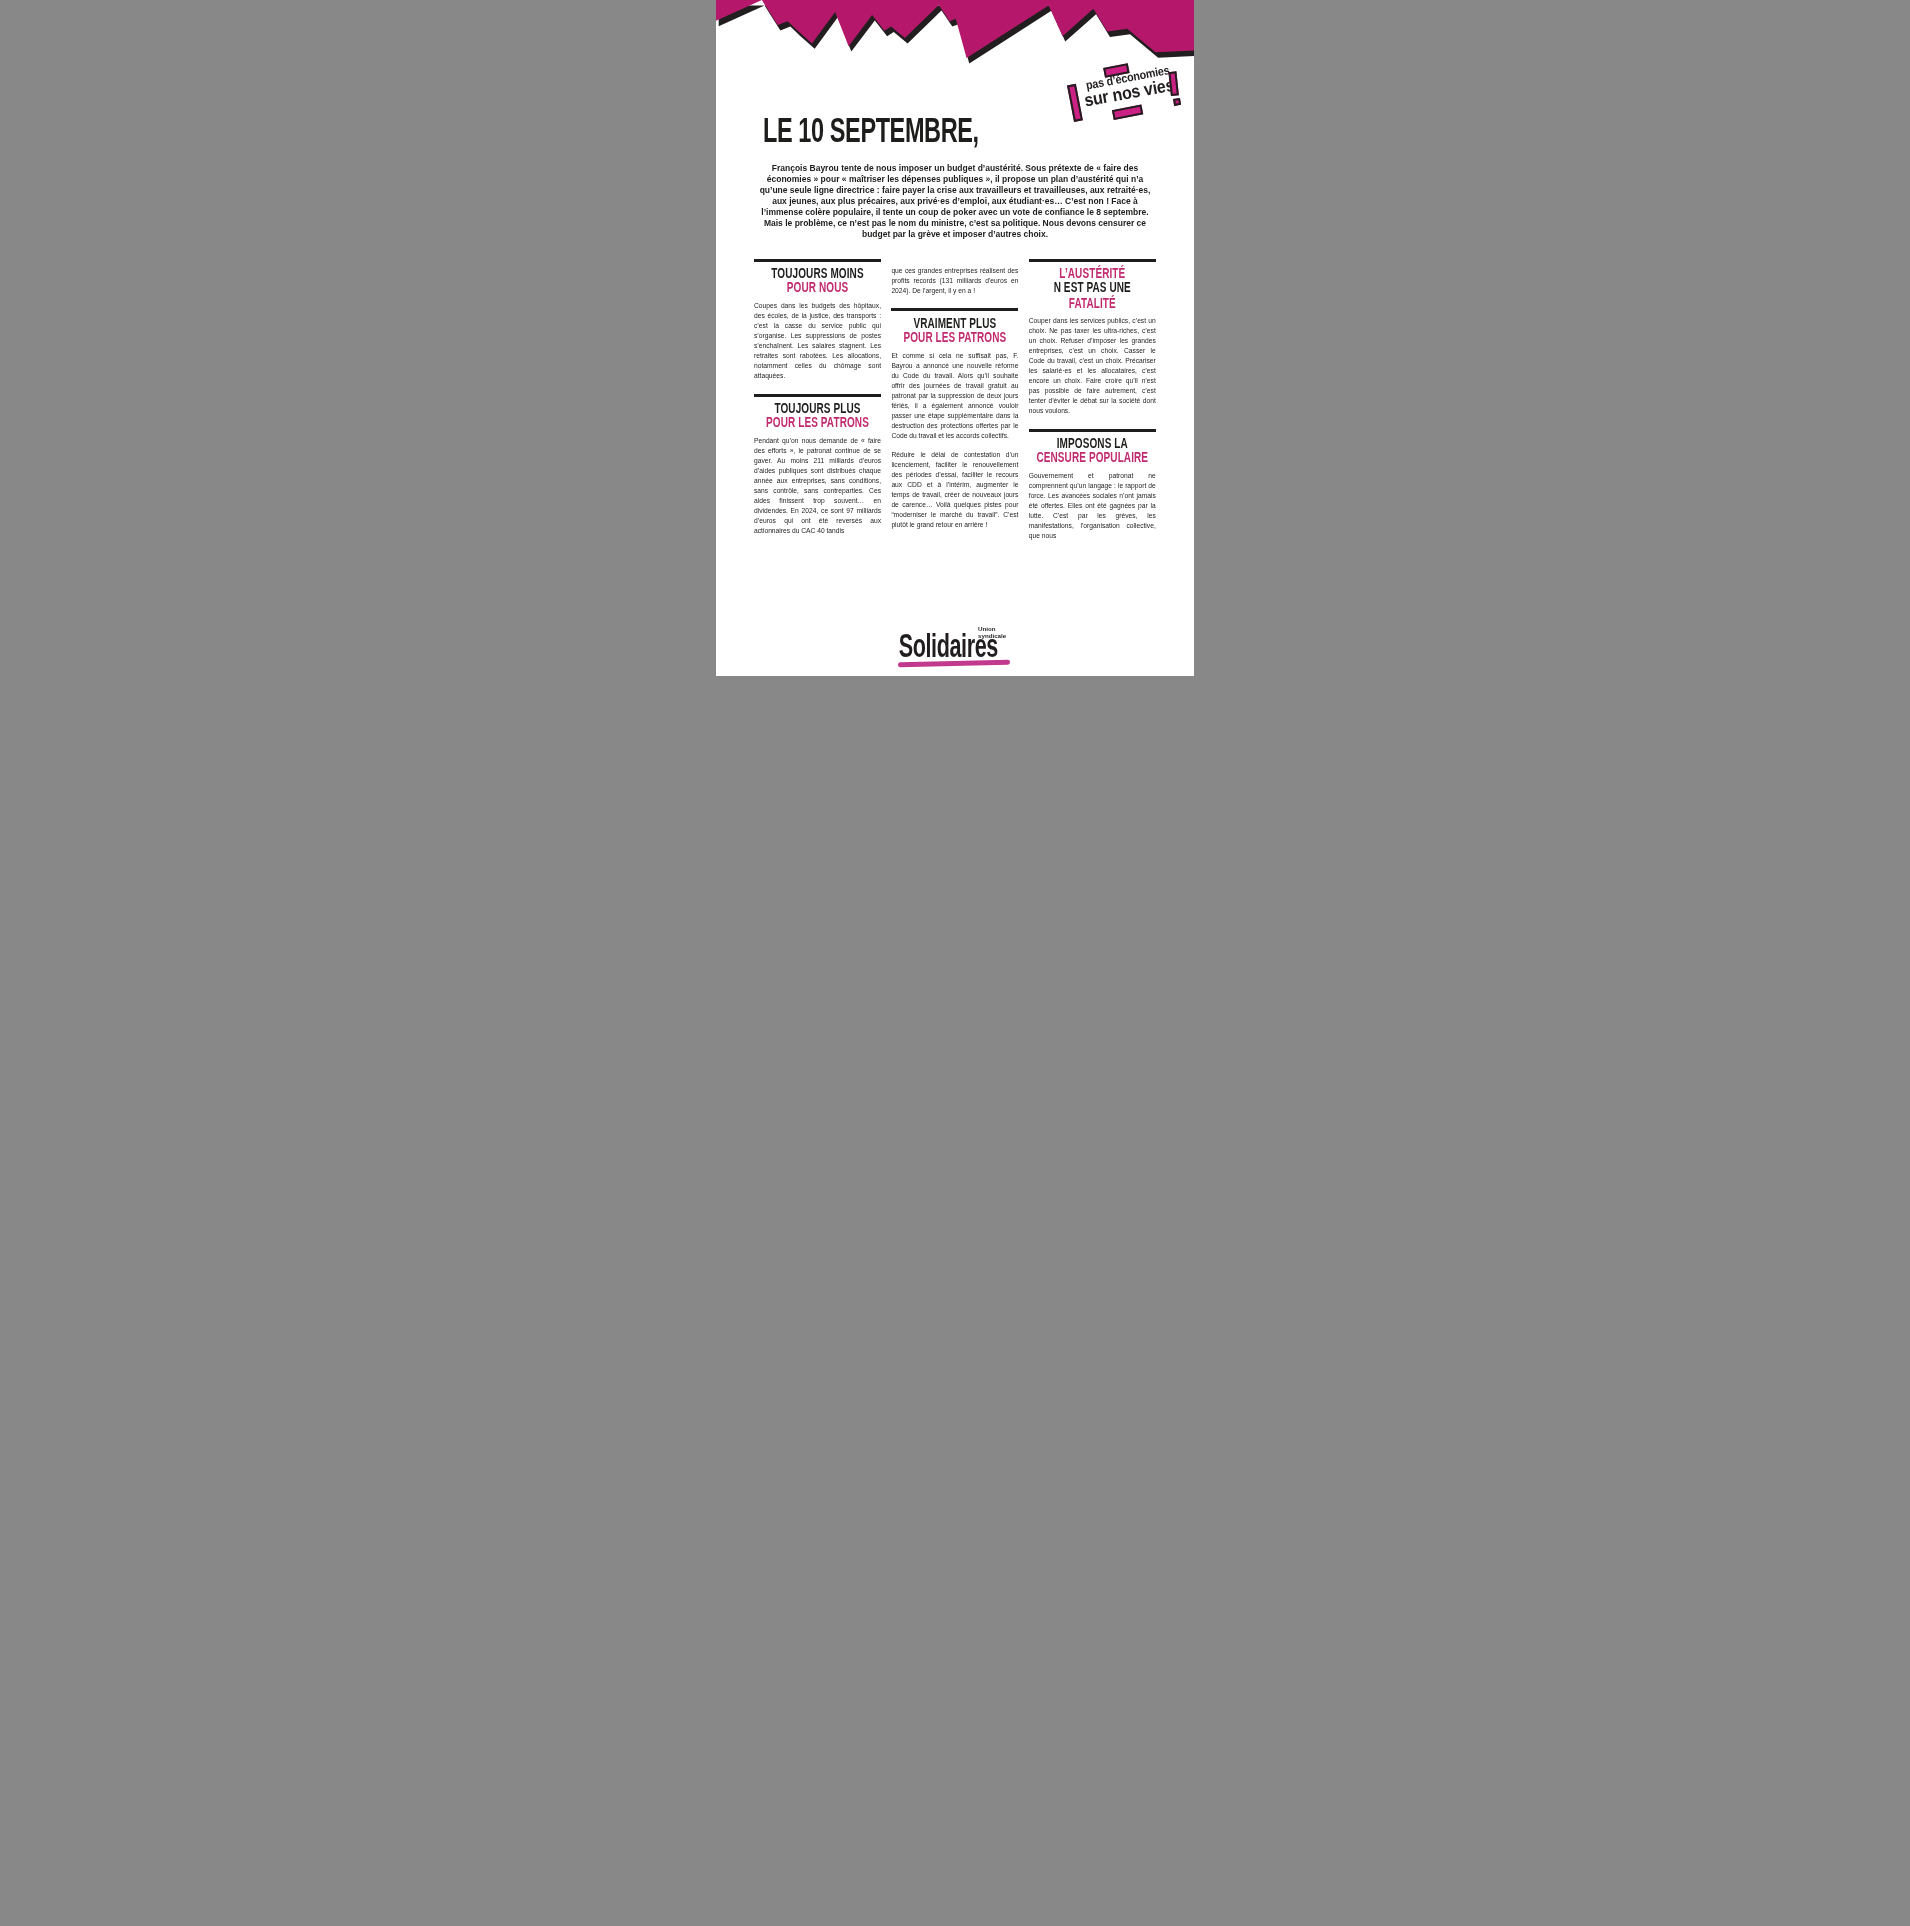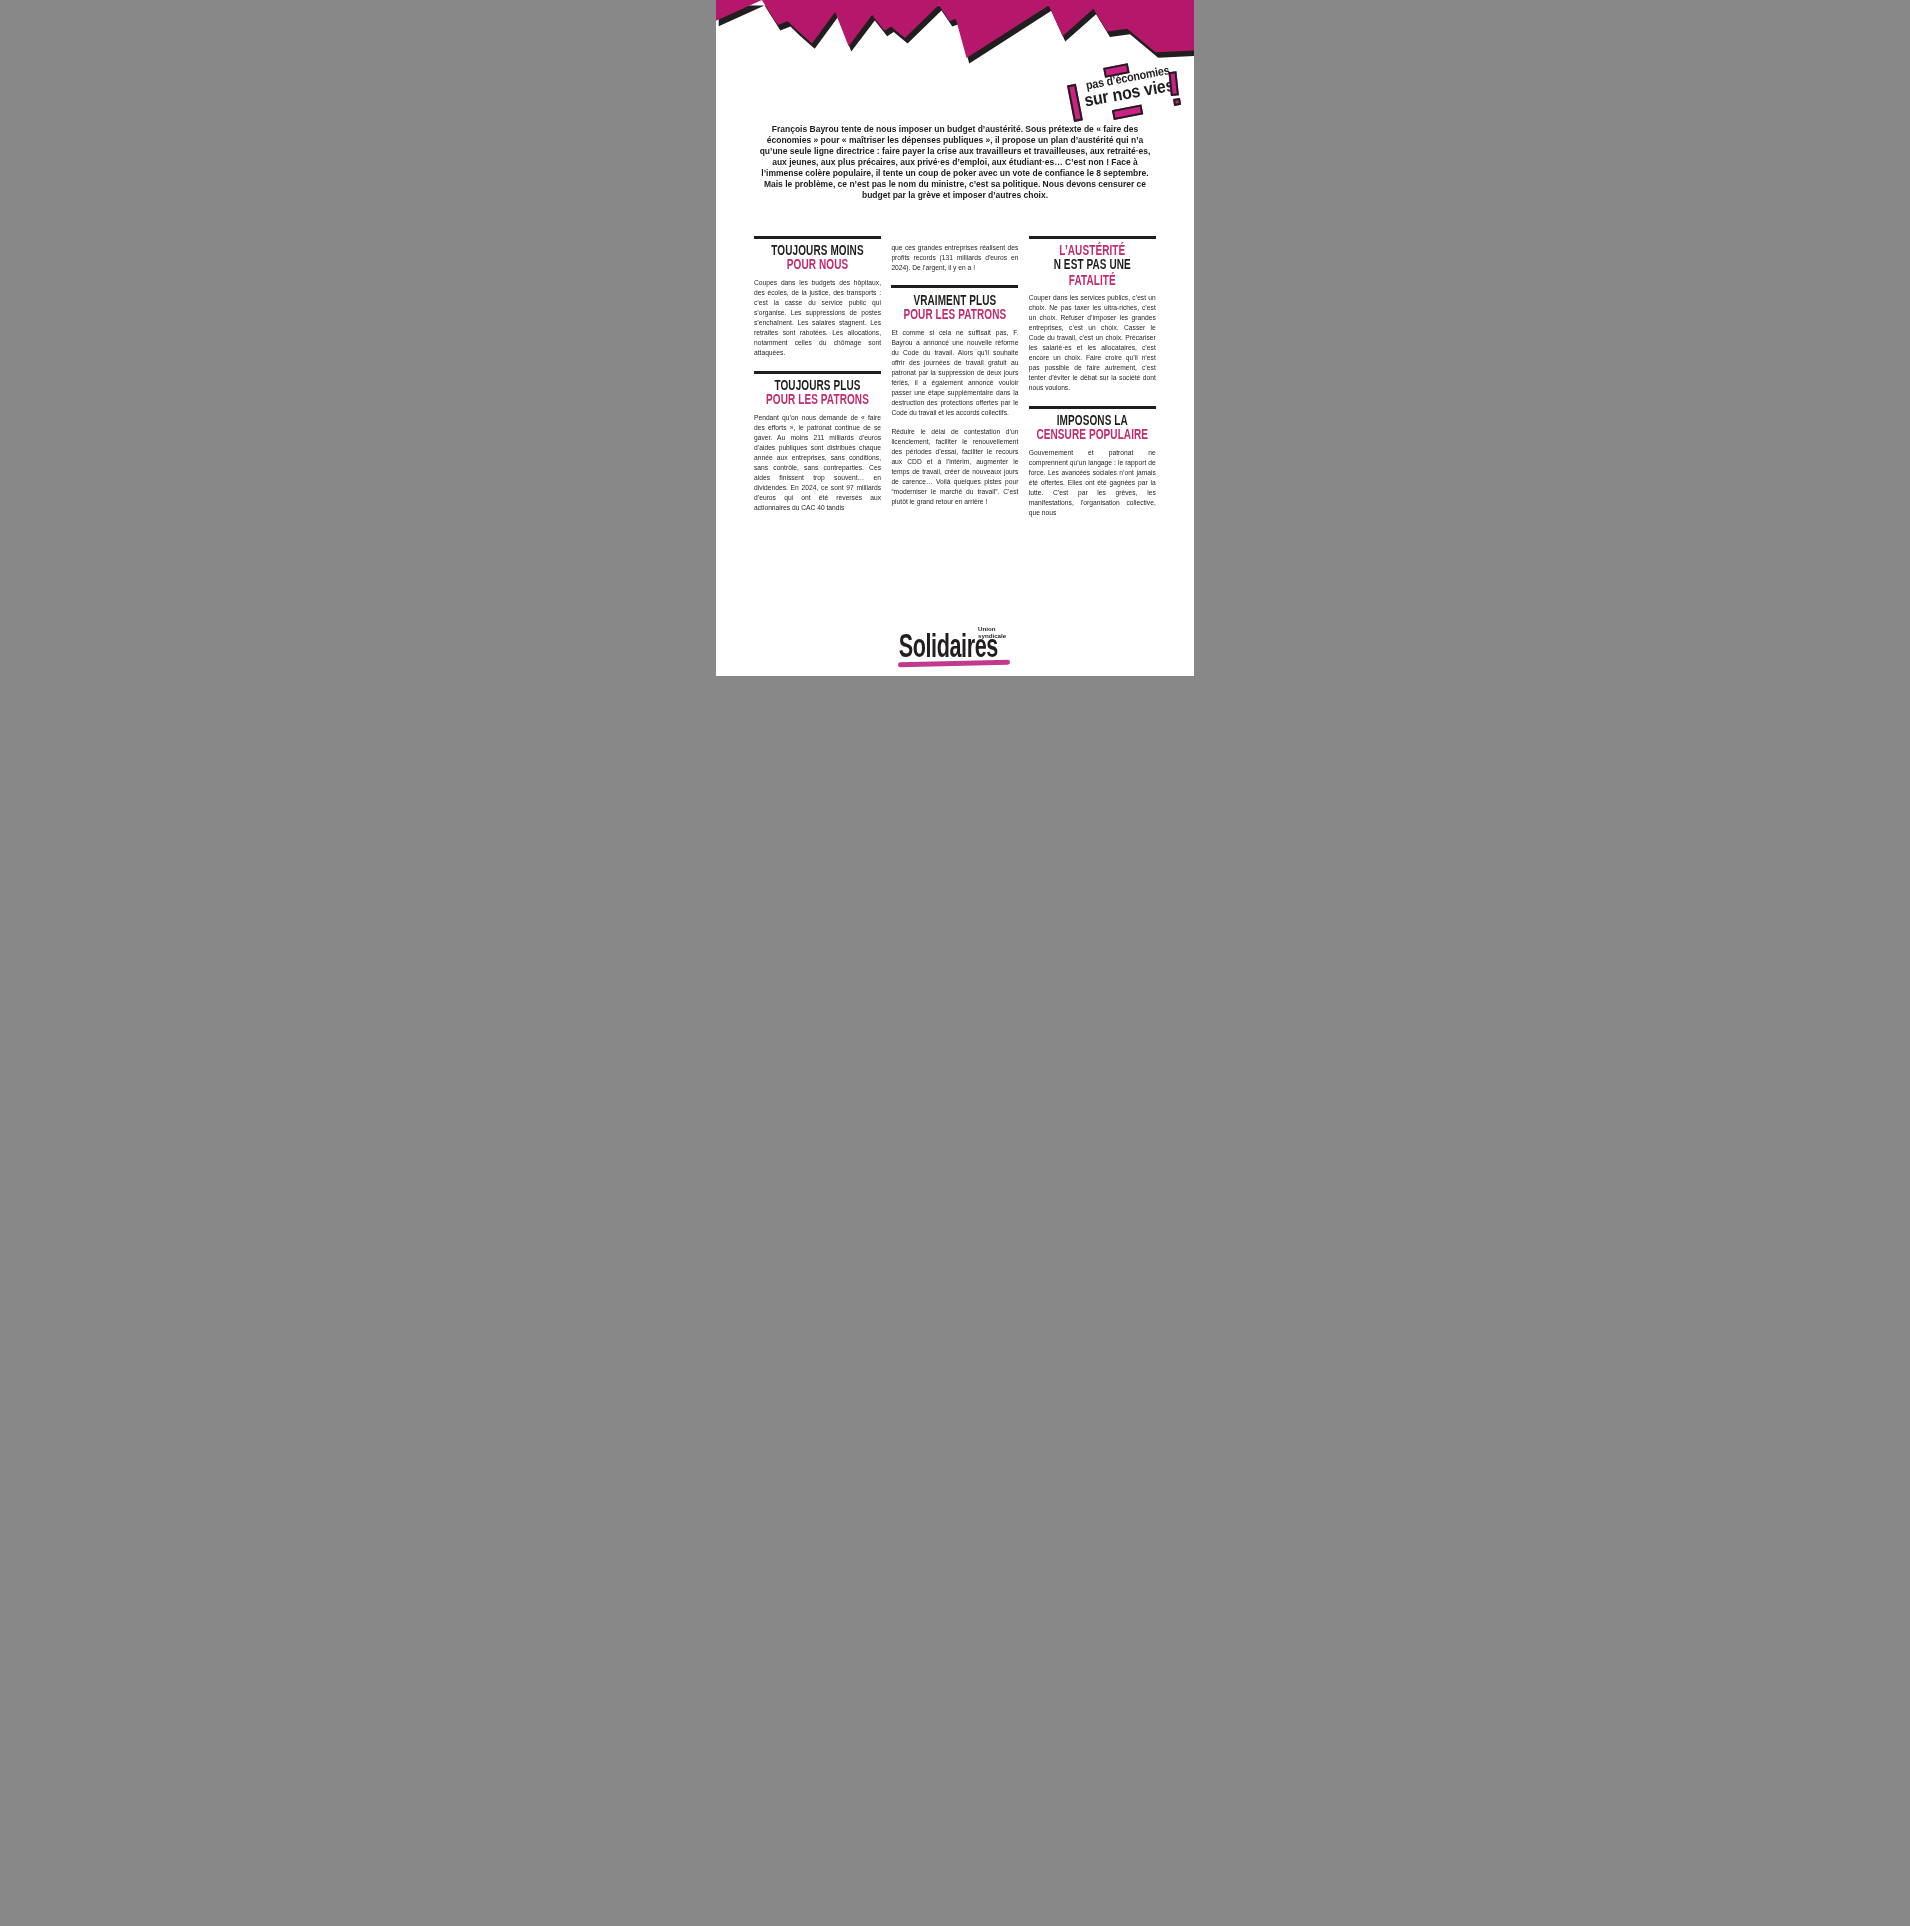--- a/index.html
+++ b/index.html
@@ -41,21 +41,21 @@
   .t-line2 { font-size: 27px; transform: scaleY(1.43); }
   .ink  { color: #1d1d1b; }
   .pink { color: #c22a70; }
 
   
   .intro { width: 405px; margin: 12px auto 0; text-align: center;
            font-size: 8.5px; line-height: 11px; font-weight: bold; }
 
   
   .cols { display: flex; gap: 10.4px; padding: 0 38px; margin-top: 19px; align-items: flex-start; }
-  .col { width: 127px; flex: 0 0 127px; margin-top: 16px; }
+  .col { width: 127px; flex: 0 0 127px; }
   .rule { height: 3.1px; background: #1d1d1b; margin-bottom: 5.4px; }
   .rule.mt { margin-top: 12.3px; }
   .headwrap { text-align: center; transform: scaleY(1.4); transform-origin: top center;
               font-weight: 900; font-size: 10px; line-height: 10.4px; letter-spacing: 0.1px; }
   .headwrap.m2 { margin-bottom: 13px; }
   .headwrap.m3 { margin-bottom: 17.7px; }
   .col p { margin: 0 0 9.2px; font-size: 6.7px; line-height: 10px;
            text-align: justify; hyphens: auto; }
   .col p.cont { margin-top: 7px; }
 
@@ -85,20 +85,23 @@
     <div class="bar stamp-bar-left"></div>
     <div class="stamp-line stamp-line1">pas d’économies</div>
     <div class="stamp-line stamp-line2">sur nos vies</div>
     <div class="bar stamp-excl-bar"></div>
     <div class="bar stamp-excl-dot"></div>
     <span class="sr">!</span>
     <div class="bar stamp-bar-bottom"></div>
   </div>
 
   <div class="title">
+    <div class="t-wrap1">
+      <div class="t-inner t-line1 ink">LE 10 SEPTEMBRE,</div>
+    </div>
   </div>
 
   <div class="intro">François Bayrou tente de nous imposer un budget d’austérité. Sous prétexte de « faire des économies » pour « maîtriser les dépenses publiques », il propose un plan d’austérité qui n’a qu’une seule ligne directrice : faire payer la crise aux travailleurs et travailleuses, aux retraité·es, aux jeunes, aux plus précaires, aux privé·es d’emploi, aux étudiant·es… C’est non ! Face à l’immense colère populaire, il tente un coup de poker avec un vote de confiance le 8 septembre. Mais le problème, ce n’est pas le nom du ministre, c’est sa politique. Nous devons censurer ce budget par la grève et imposer d’autres choix.</div>
 
   <div class="cols">
 
     <div class="col">
       <div class="rule"></div>
       <div class="headwrap m2">
         <div class="ink">TOUJOURS MOINS</div>

